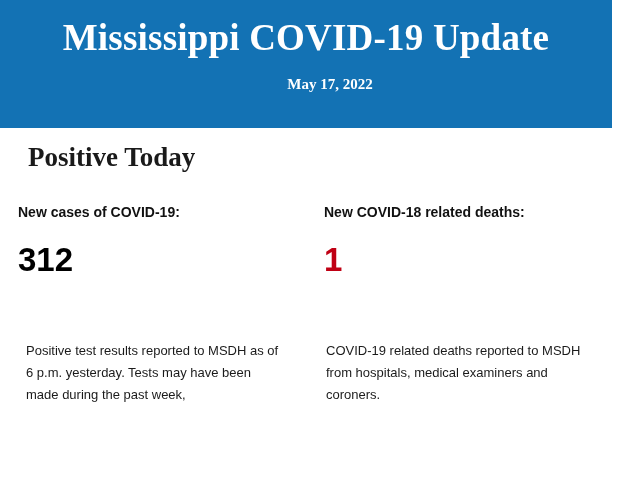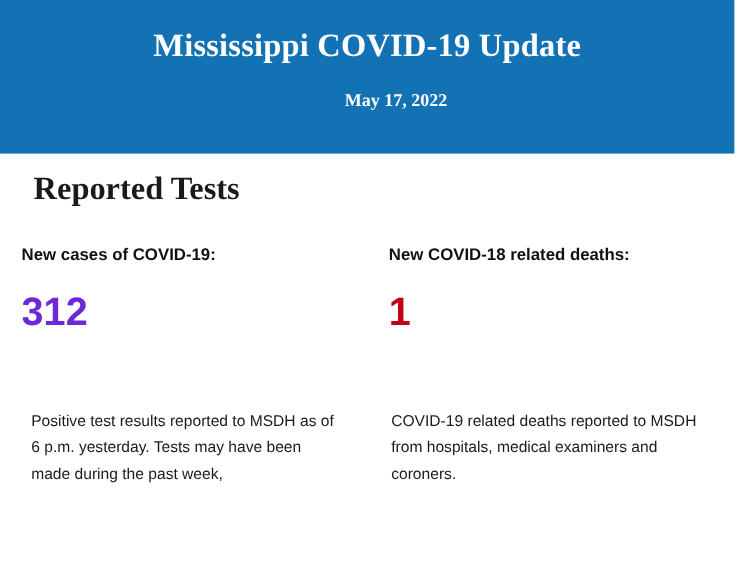--- a/index.html
+++ b/index.html
@@ -29,21 +29,21 @@
     width: 612px;
     height: 128px;
     background: #1372b4;
     box-sizing: border-box;
     padding-top: 18px;
     text-align: center;
   }
   .banner-title {
     font-family: "Liberation Serif", serif;
     font-weight: bold;
-    font-size: 27px;
+    font-size: 37px;
     color: #ffffff;
     letter-spacing: 0.2px;
     line-height: 40px;
     margin: 0;
   }
   .banner-date {
     font-family: "Liberation Serif", serif;
     font-weight: bold;
     font-size: 15px;
     color: #ffffff;
@@ -85,21 +85,21 @@
     color: #111111;
     line-height: 18px;
   }
   .stat-value {
     font-family: "Liberation Sans", sans-serif;
     font-weight: bold;
     font-size: 33px;
     line-height: 40px;
     margin-top: 19px;
   }
-  .stat-value.cases { color: #6d28d9; }
+  .stat-value.cases { color: #000000; }
   .stat-value.deaths { color: #c00014; }
 
   
   .descriptions {
     position: absolute;
     left: 0;
     top: 340px;
     width: 612px;
     display: flex;
   }
@@ -121,21 +121,21 @@
 </head>
 <body>
 
 <div class="page">
 
   <div class="banner">
     <div class="banner-title">Mississippi COVID-19 Update</div>
     <div class="banner-date">May 17, 2022</div>
   </div>
 
-  <div class="section-heading">Reported Tests</div>
+  <div class="section-heading">Positive Today</div>
 
   <div class="stats">
     <div class="stat-col">
       <div class="stat-label">New cases of COVID-19:</div>
       <div class="stat-value cases">312</div>
     </div>
     <div class="stat-col">
       <div class="stat-label">New COVID-18 related deaths:</div>
       <div class="stat-value deaths">1</div>
     </div>

